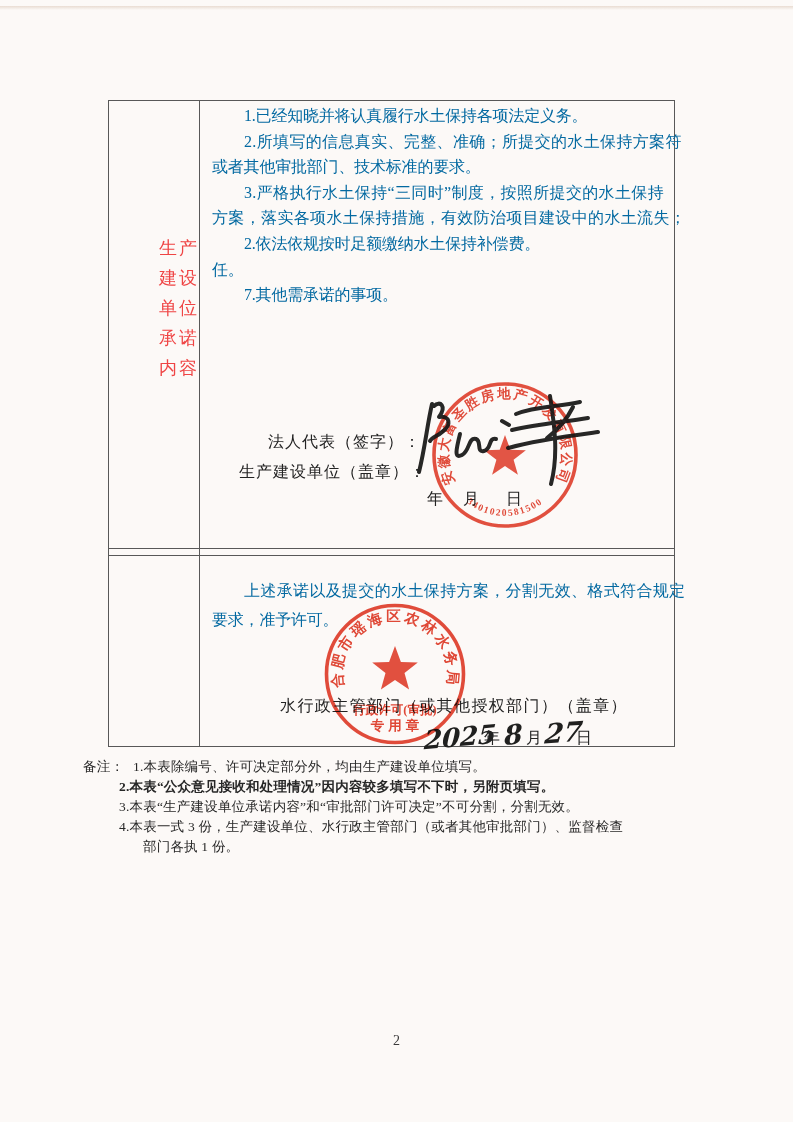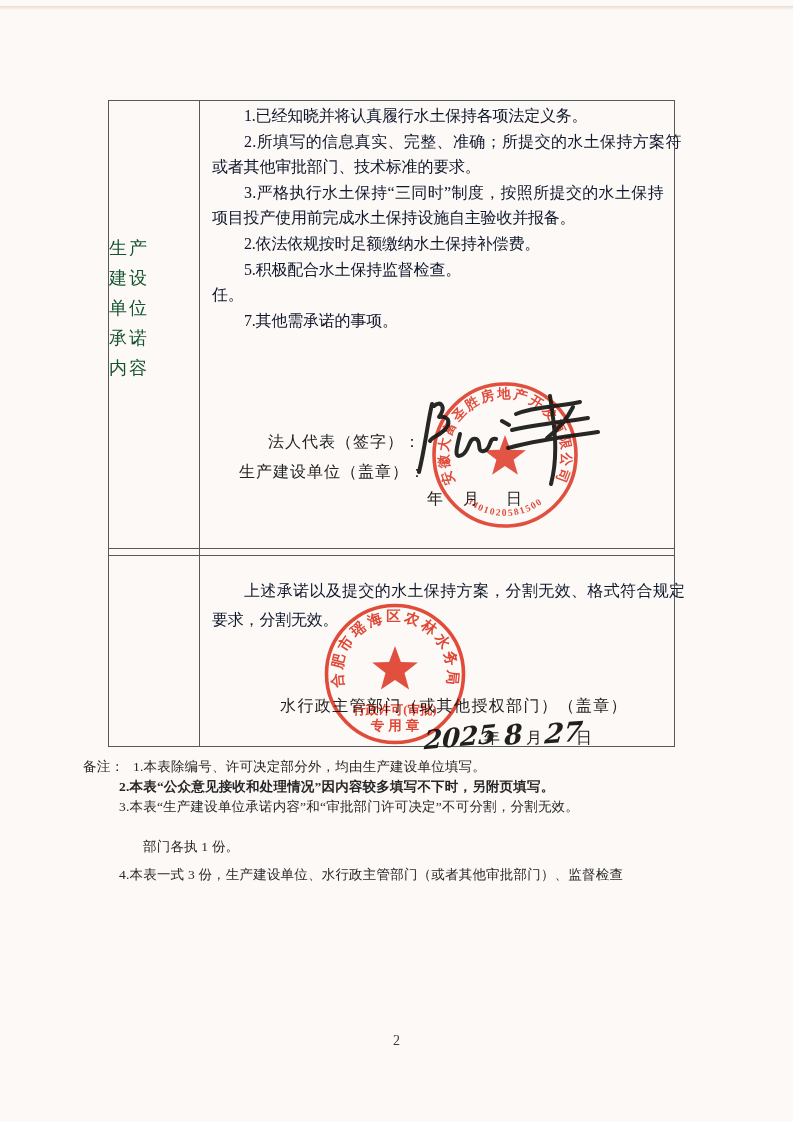--- a/index.html
+++ b/index.html
@@ -25,30 +25,30 @@
     position:absolute;left:108px;top:100px;width:567px;height:647px;
     border:1.4px solid #585858;box-sizing:border-box;background:transparent;
   }
   .hline1{left:108px;top:548px;width:567px;height:1.3px;}
   .hline2{left:108px;top:555px;width:567px;height:1.3px;}
   .vline{left:199px;top:100px;width:1.3px;height:647px;}
 
   
   .row-header{
     position:absolute;left:109px;width:90px;
-    display:flex;flex-direction:column;align-items:flex-start;justify-content:center;
-    font-size:18px;color:#14532d;letter-spacing:2px;
+    display:flex;flex-direction:column;align-items:flex-end;justify-content:center;
+    font-size:18px;color:#ef4444;letter-spacing:2px;
   }
   .row-header.r1{top:238px;height:140px;line-height:30px;}
   .row-header.r2{top:592px;height:120px;line-height:29px;}
 
   
   .cell-text{
     position:absolute;left:212px;width:458px;
-    font-size:16px;color:#0f172a;
+    font-size:16px;color:#0369a1;
   }
   .cell-text .line{white-space:nowrap;letter-spacing:-0.2px;}
   .cell-text .line.ind{text-indent:2em;}
   .cell-text .line.full{letter-spacing:0.35px;font-family:Liberation Serif, serif;}
   #commit-lines{top:103px;line-height:25.6px;}
   #decision-lines{top:577px;line-height:28.5px;}
 
   .abs-label{position:absolute;font-size:16px;color:#232323;white-space:nowrap;}
 
   .hand{
@@ -83,23 +83,22 @@
     <span>单位</span>
     <span>承诺</span>
     <span>内容</span>
   </div>
 
   <div id="commit-lines" class="cell-text">
       <div class="line ind">1.已经知晓并将认真履行水土保持各项法定义务。</div>
       <div class="line ind full">2.所填写的信息真实、完整、准确；所提交的水土保持方案符</div>
       <div class="line">或者其他审批部门、技术标准的要求。</div>
       <div class="line ind full">3.严格执行水土保持“三同时”制度，按照所提交的水土保持</div>
-      <div class="line">项目投产使用前完成水土保持设施自主验收并报备。</div>
+      <div class="line full">方案，落实各项水土保持措施，有效防治项目建设中的水土流失；</div>
       <div class="line ind">2.依法依规按时足额缴纳水土保持补偿费。</div>
-      <div class="line ind">5.积极配合水土保持监督检查。</div>
       <div class="line">任。</div>
       <div class="line ind">7.其他需承诺的事项。</div>
     </div>
 
   <div class="abs-label" style="left:268px;top:432px;letter-spacing:1px;">法人代表（签字）：</div>
   <div class="abs-label" style="left:239px;top:462px;letter-spacing:1px;">生产建设单位（盖章）：</div>
   <div class="abs-label" style="left:427px;top:489px;">年</div>
   <div class="abs-label" style="left:463px;top:489px;">月</div>
   <div class="abs-label" style="left:506px;top:489px;">日</div>
 
@@ -130,21 +129,21 @@
       <path d="M100,38 C126,32 152,30 176,26"></path>
       <path d="M96,56 C124,48 156,44 186,40"></path>
       <path d="M138,4 C142,30 147,62 139,92"></path>
       <path d="M161,15 C155,27 147,37 135,46"></path>
     </g>
   </svg>
 
 
   <div id="decision-lines" class="cell-text">
       <div class="line ind full">上述承诺以及提交的水土保持方案，分割无效、格式符合规定</div>
-      <div class="line">要求，分割无效。</div>
+      <div class="line">要求，准予许可。</div>
     </div>
 
   <div class="abs-label" style="left:280px;top:696px;letter-spacing:1.4px;">水行政主管部门（或其他授权部门）（盖章）</div>
 
   <div class="hand" style="left:424px;top:722px;font-size:26px;transform:rotate(-5deg) skewX(-8deg);">2025</div>
   <div class="abs-label" style="left:484px;top:728px;">年</div>
   <div class="hand" style="left:504px;top:719px;font-size:27px;transform:rotate(-7deg) skewX(-6deg);">8</div>
   <div class="abs-label" style="left:526px;top:728px;">月</div>
   <div class="hand" style="left:545px;top:717px;font-size:27px;transform:rotate(-4deg) skewX(-10deg);">27</div>
   <div class="abs-label" style="left:576px;top:728px;">日</div>
@@ -161,18 +160,18 @@
       <textPath href="#aArc" startOffset="50%" text-anchor="middle">合肥市瑶海区农林水务局</textPath>
     </text>
     <text x="72" y="112" text-anchor="middle" fill="#e03a27" opacity="0.92" font-size="12.5" font-weight="bold">行政许可(审批)</text>
     <text x="74" y="128" text-anchor="middle" fill="#e03a27" opacity="0.92" font-size="13.5" letter-spacing="4" font-weight="bold">专用章</text>
   </svg>
 
   <div class="note" style="left:83px;top:758px;">备注：</div>
   <div class="note" style="left:133px;top:758px;text-align:center;">1.本表除编号、许可决定部分外，均由生产建设单位填写。</div>
   <div class="note" style="left:119px;top:778px;font-weight:bold;">2.本表“公众意见接收和处理情况”因内容较多填写不下时，另附页填写。</div>
   <div class="note" style="left:119px;top:798px;">3.本表“生产建设单位承诺内容”和“审批部门许可决定”不可分割，分割无效。</div>
-  <div class="note" style="left:119px;top:818px;margin-top:48px;">4.本表一式 3 份，生产建设单位、水行政主管部门（或者其他审批部门）、监督检查</div>
+  <div class="note" style="left:119px;top:818px;">4.本表一式 3 份，生产建设单位、水行政主管部门（或者其他审批部门）、监督检查</div>
   <div class="note" style="left:143px;top:838px;">部门各执 1 份。</div>
 
   <div class="page-num">2</div>
 
 </div>
 
 </body></html>

